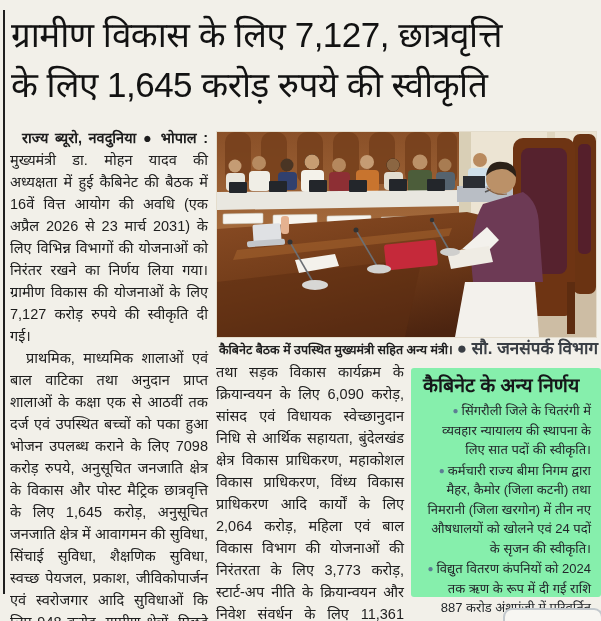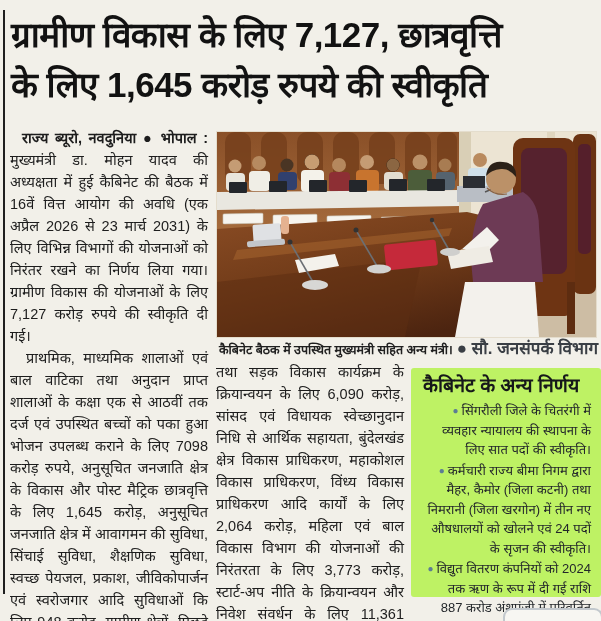--- a/index.html
+++ b/index.html
@@ -13,21 +13,21 @@
     background:#f2f0e9;
     overflow:hidden;
     color:#1c1c1c;
   }
   .left-rule{
     position:absolute;left:3px;top:10px;width:2px;height:584px;
     background:#1f1f1f;
   }
   .headline{
     position:absolute;left:11px;top:10px;width:589px;
-    font-size:35px;line-height:50px;font-weight:700;
+    font-size:35px;line-height:50px;font-weight:400;
     color:#121212;letter-spacing:-0.5px;
   }
   .bodytext{
     font-size:14.5px;line-height:22px;text-align:justify;
     color:#1d1d1d;
   }
   .col1{position:absolute;left:10px;top:127px;width:198px;}
   .col1 p{margin:0;}
   .col1 .para2{text-indent:16px;}
   .byline{font-weight:700;margin-left:12px;}
@@ -41,21 +41,21 @@
   .caption{
     position:absolute;left:219px;top:340px;width:378px;
     font-size:12.5px;line-height:17px;font-weight:700;color:#202020;
     white-space:nowrap;
   }
   .caption .credit{
     font-weight:700;font-size:17px;color:#3a3f45;padding-left:4px;
   }
   .sidebar{
     position:absolute;left:411px;top:368px;width:190px;height:229px;
-    background:#bef264;border-radius:3px;
+    background:#86efac;border-radius:3px;
     padding:5px 10px 0 12px;box-sizing:border-box;
   }
   .sidebar h2{
     margin:0 0 3px 0;font-size:19.5px;line-height:25px;
     font-weight:700;color:#16181a;
   }
   .sidebar ul{margin:0;padding:0;list-style:none;}
   .sidebar li{
     font-size:13px;line-height:19.5px;color:#23272b;
     text-align:right;margin:0 0 1px 0;

